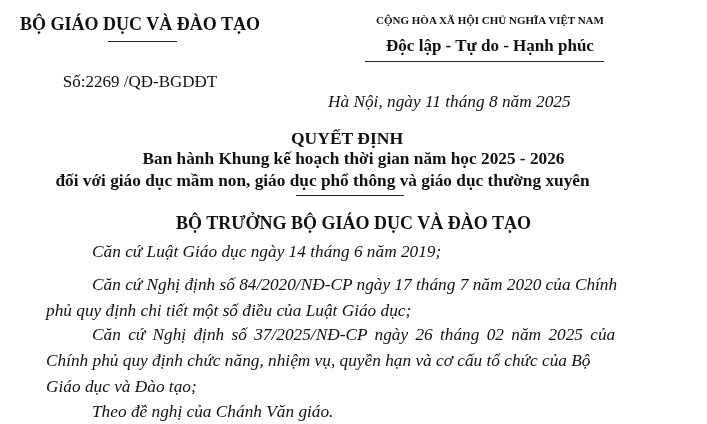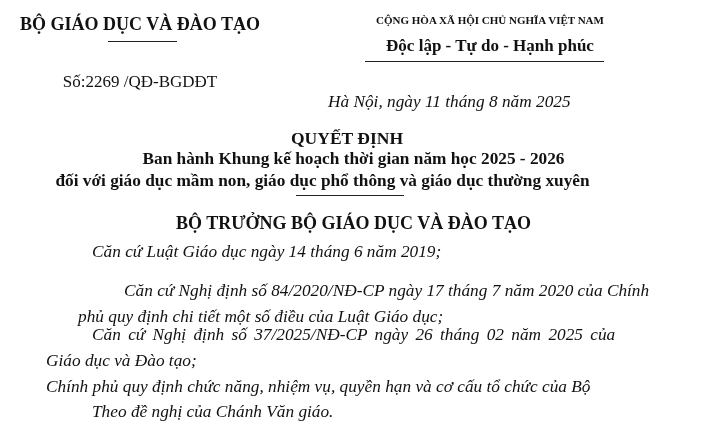--- a/index.html
+++ b/index.html
@@ -27,24 +27,24 @@
 <div class="abs b c" style="left:0; top:128px; width:694px; font-size:17.5px;">QUYẾT ĐỊNH</div>
 <div class="abs b c" style="left:0; top:149px; width:707px; font-size:17.3px;">Ban hành Khung kế hoạch thời gian năm học 2025 - 2026</div>
 <div class="abs b c" style="left:0; top:171px; width:645px; font-size:17.3px;">đối với giáo dục mầm non, giáo dục phổ thông và giáo dục thường xuyên</div>
 <div class="rule" style="left:296px; top:195px; width:108px;"></div>
 
 <div class="abs b c" style="left:0; top:213px; width:707px; font-size:18px;">BỘ TRƯỞNG BỘ GIÁO DỤC VÀ ĐÀO TẠO</div>
 
 <div class="para" style="top:239px;">
   <div style="padding-left:46px;">Căn cứ Luật Giáo dục ngày 14 tháng 6 năm 2019;</div>
 </div>
-<div class="para" style="top:278px;margin-left:32px;">
+<div class="para" style="top:272px;">
   <div style="padding-left:46px;">Căn cứ Nghị định số 84/2020/NĐ-CP ngày 17 tháng 7 năm 2020 của Chính</div>
   <div>phủ quy định chi tiết một số điều của Luật Giáo dục;</div>
 </div>
 <div class="para" style="top:322px;">
   <div style="padding-left:46px; word-spacing:3px;">Căn cứ Nghị định số 37/2025/NĐ-CP ngày 26 tháng 02 năm 2025 của</div>
+  <div>Chính phủ quy định chức năng, nhiệm vụ, quyền hạn và cơ cấu tổ chức của Bộ</div>
   <div>Giáo dục và Đào tạo;</div>
-  <div>Chính phủ quy định chức năng, nhiệm vụ, quyền hạn và cơ cấu tổ chức của Bộ</div>
 </div>
 <div class="para" style="top:399px;">
   <div style="padding-left:46px;">Theo đề nghị của Chánh Văn giáo.</div>
 </div>
 
 </body></html>

